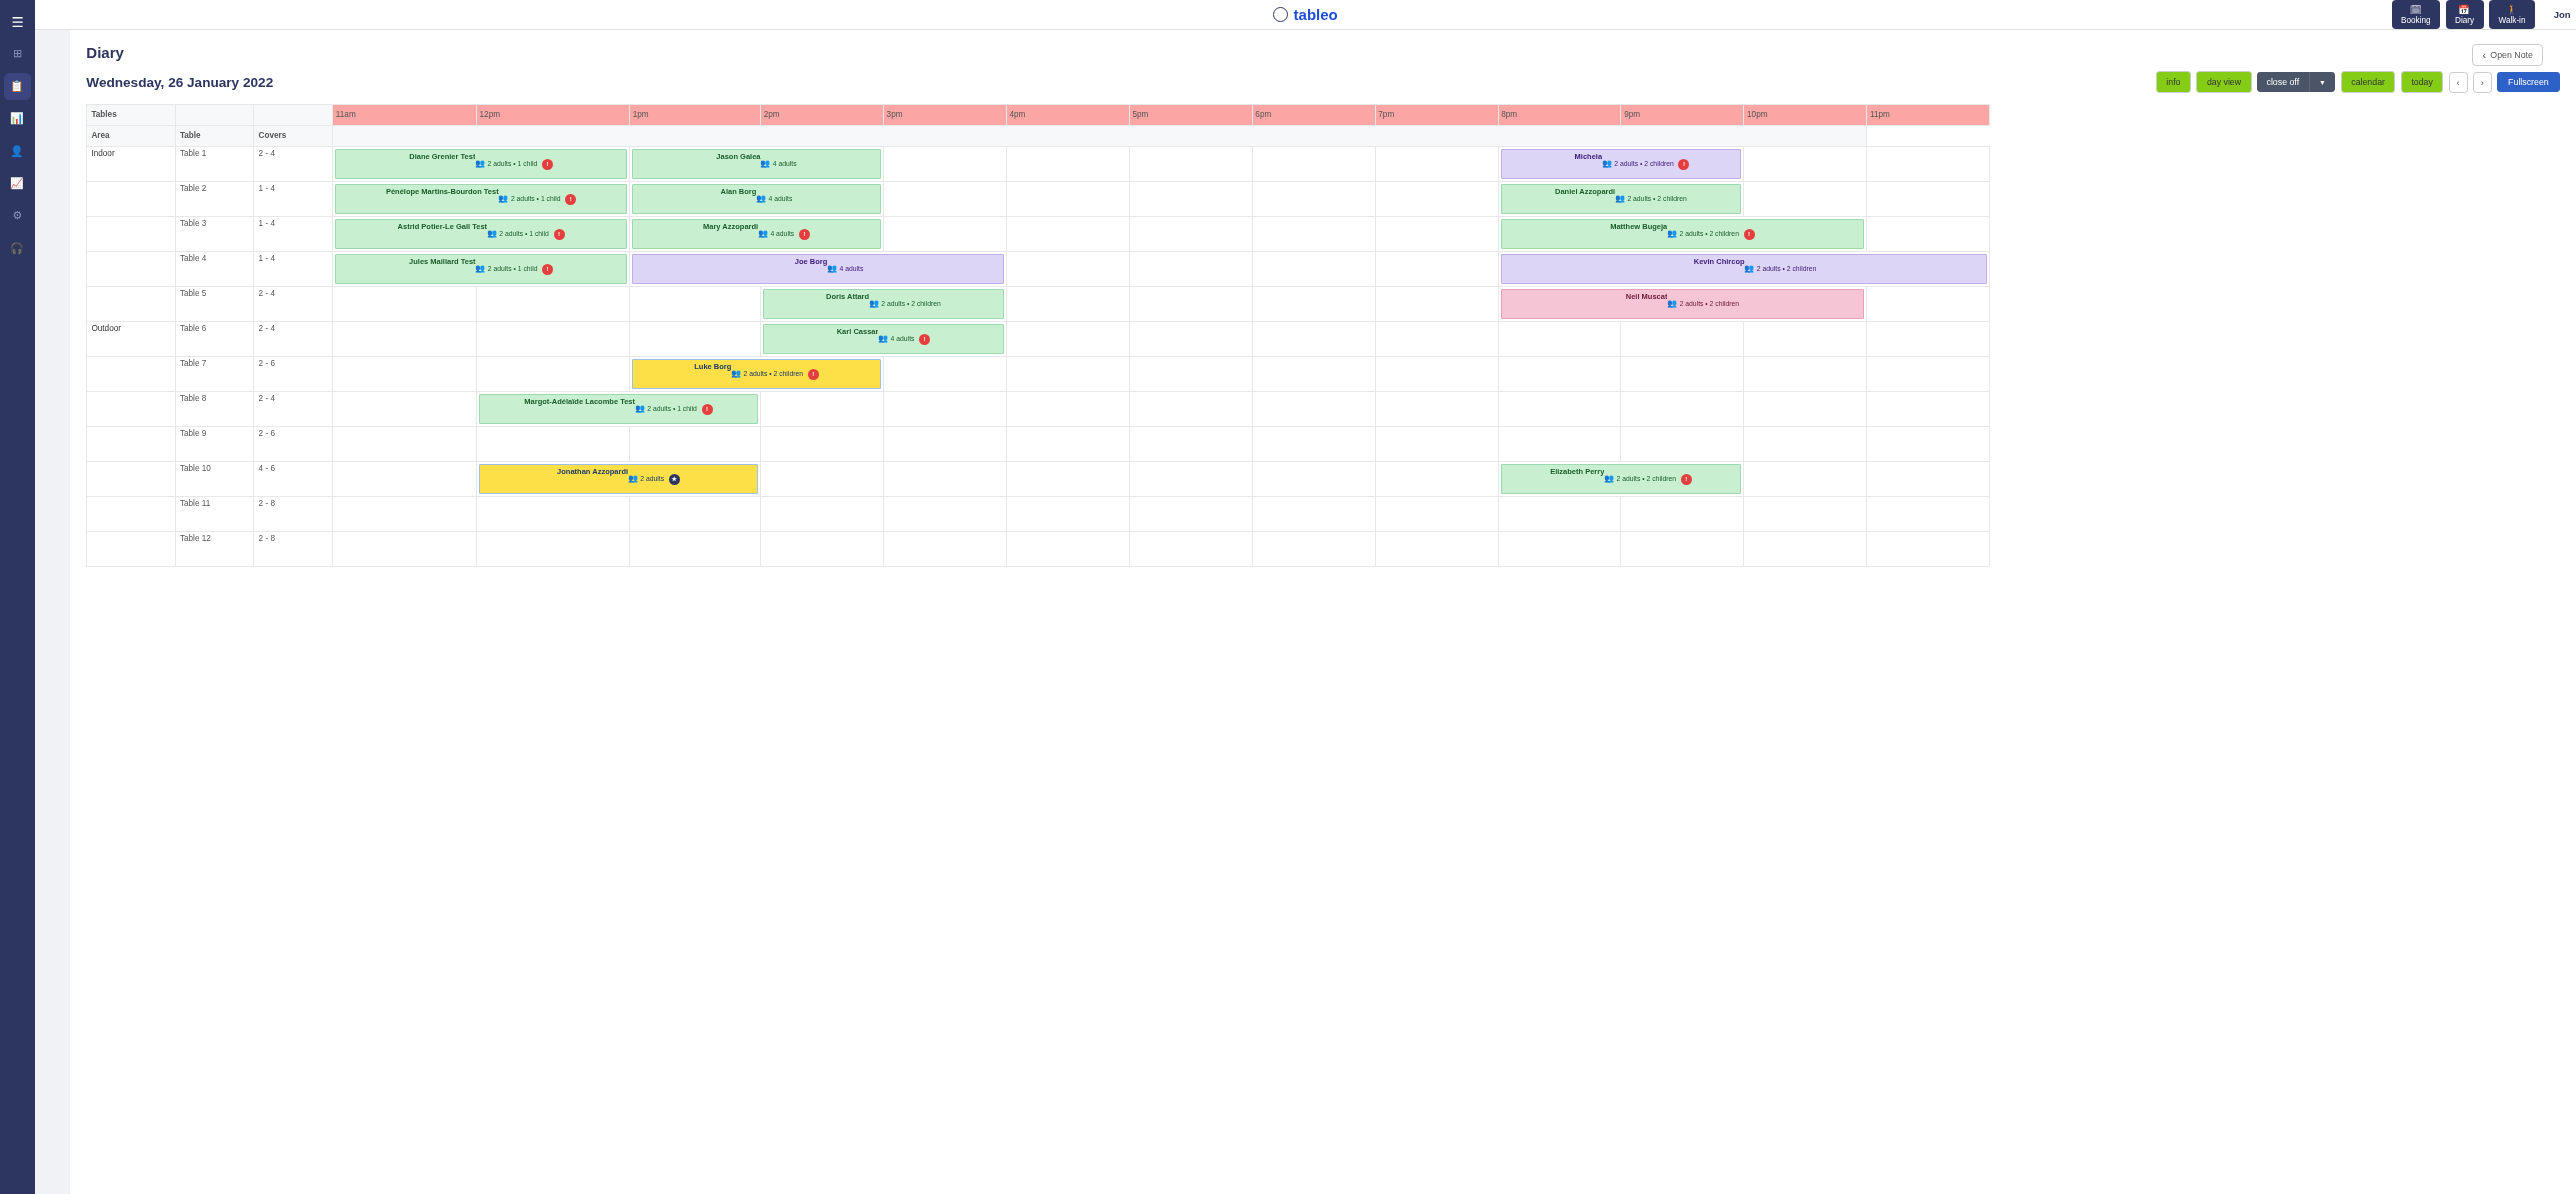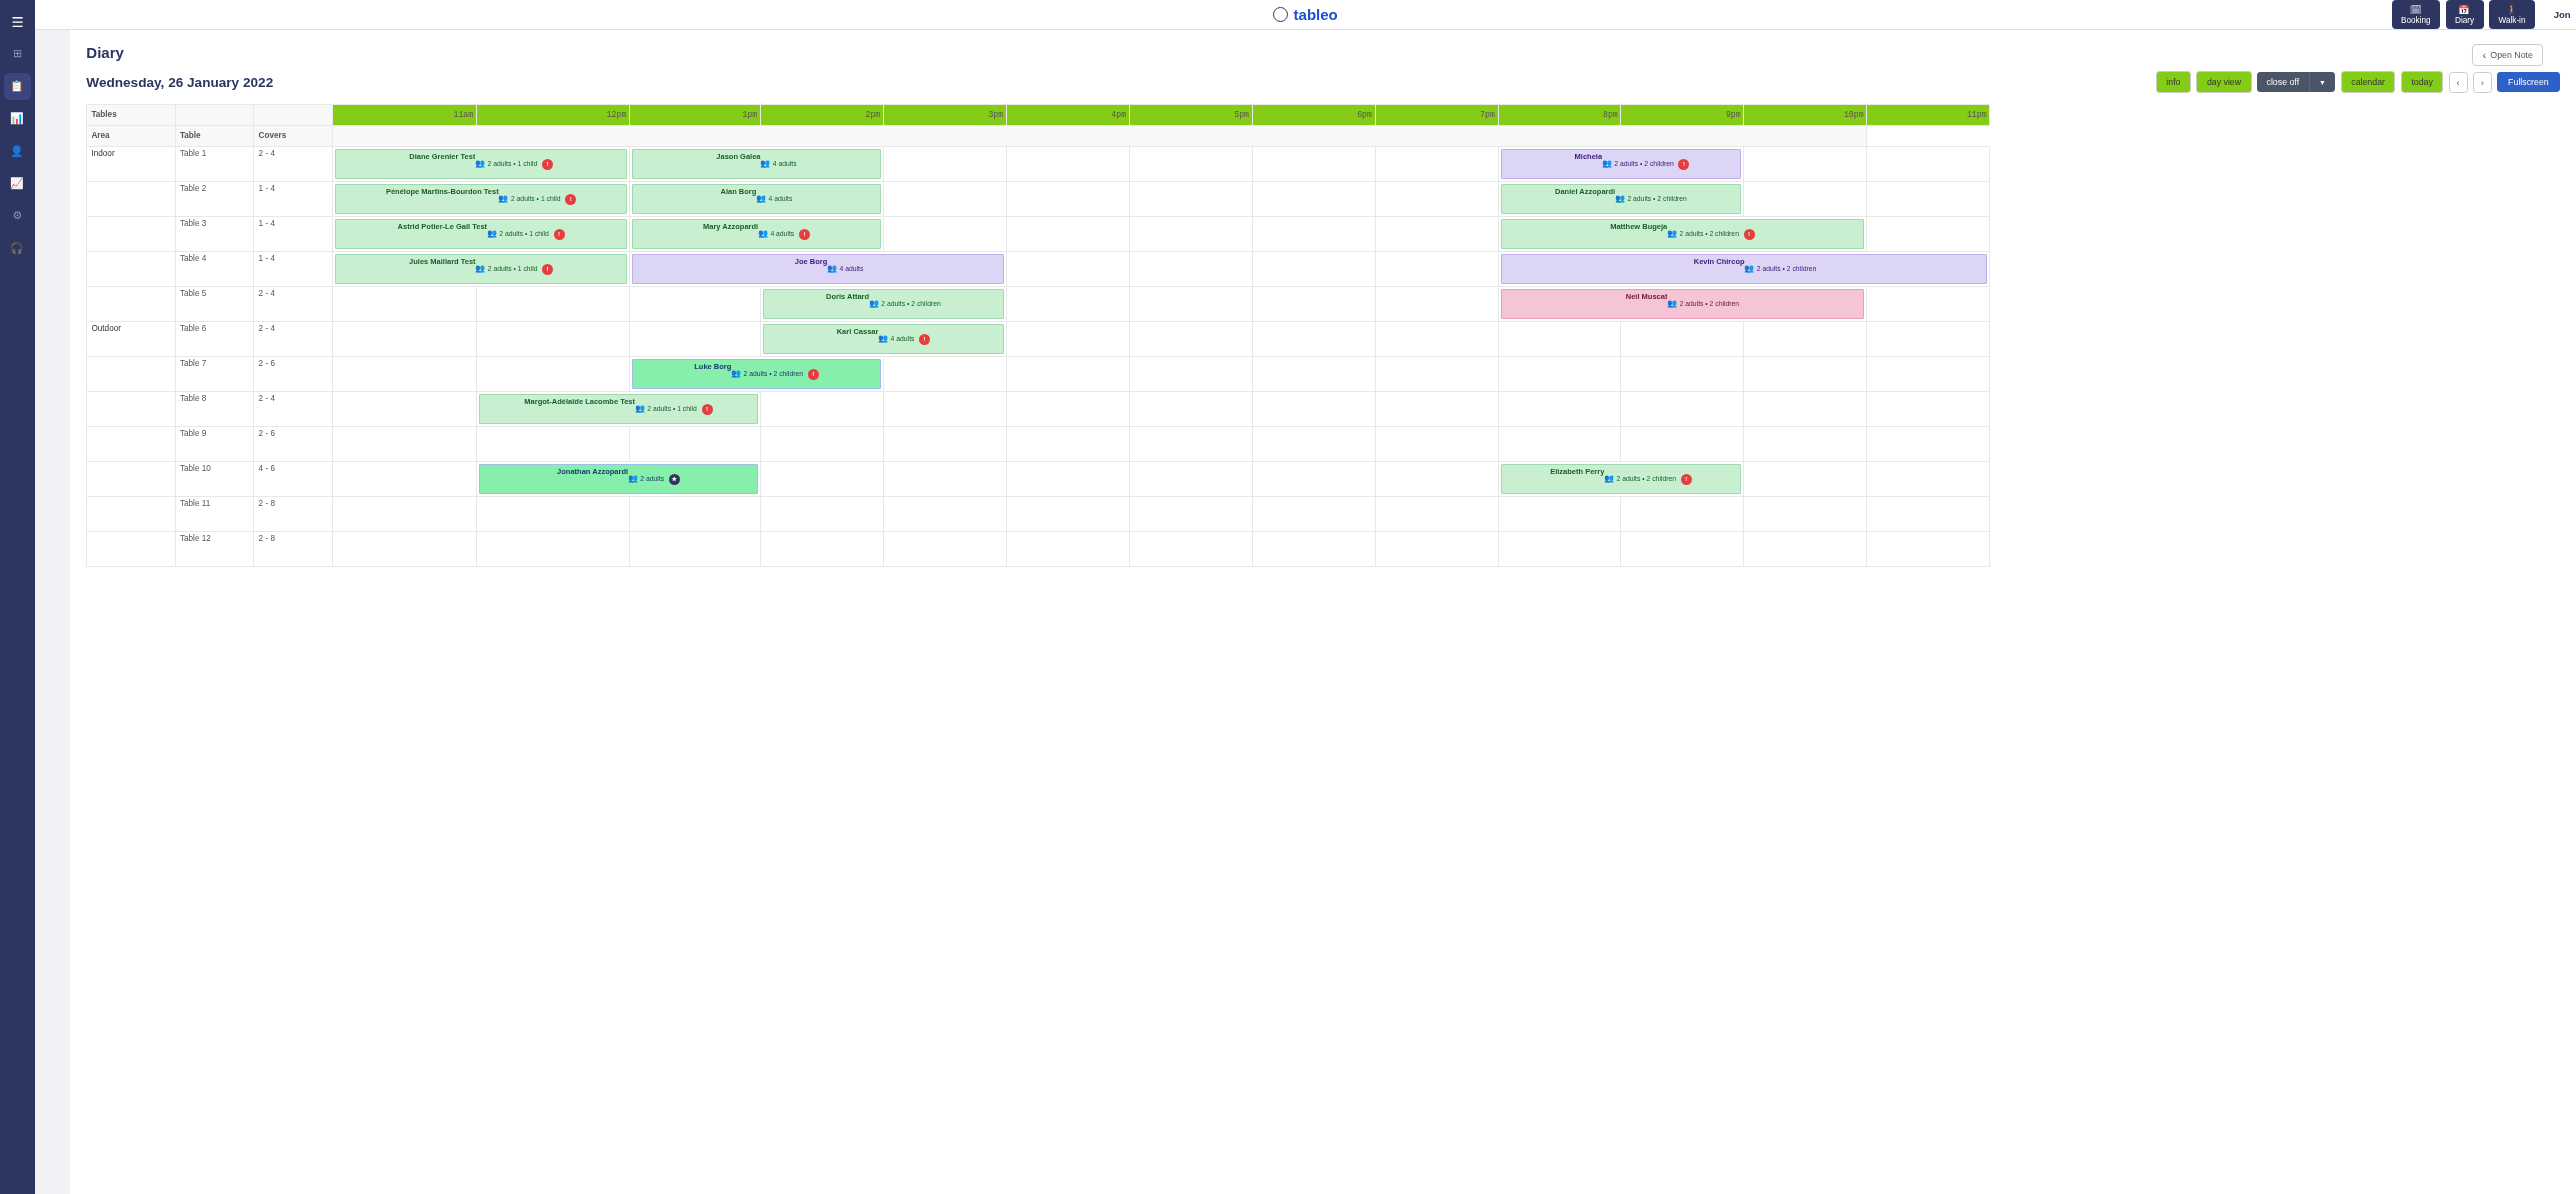--- a/index.html
+++ b/index.html
@@ -50,31 +50,31 @@
     .calendar-table { border-collapse: collapse; min-width: 1904px; }
     .calendar-table th, .calendar-table td { border: 0.7px solid #e8e8e8; font-size: 8.2px; }
 
     
     .col-area { width: 54px; min-width: 54px; }
     .col-table { width: 48px; min-width: 48px; }
     .col-covers { width: 48px; min-width: 48px; }
     .col-time { width: 75px; min-width: 75px; }
 
     .header-cell { background: #f7f8fa; color: #555; font-weight: 600; padding: 5.4px 4.1px; text-align: left; white-space: nowrap; }
-    .time-header { text-align: right; padding: 5.4px 2.7px; background: #84cc16; color: #555; font-weight: 500; font-family: Liberation Mono, monospace; }
+    .time-header { text-align: left; padding: 5.4px 2.7px; background: #fca5a5; color: #555; font-weight: 500; }
 
     
     .row-cell { padding: 2.7px 4.1px; vertical-align: top; height: 35px; }
     .row-label { color: #555; font-size: 8.2px; }
     .area-label { color: #333; font-weight: 500; font-size: 8.2px; padding: 2.7px 4.1px; vertical-align: top; }
 
     
     .booking-block { border-radius: 1px; padding: 2.7px 4.8px; font-size: 7.5px; line-height: 1.4; cursor: pointer; position: relative; min-height: 30px; display: flex; flex-direction: row; justify-content: center; }
     .booking-block.green { background: #c8f0d0; border: 0.7px solid #a0d8b0; color: #1a5c2a; }
-    .booking-block.blue { background: #86efac; border: 0.7px solid #a0bfe8; color: #1a3a6c; }
+    .booking-block.blue { background: #fde047; border: 0.7px solid #a0bfe8; color: #1a3a6c; }
     .booking-block.purple { background: #ddd5f5; border: 0.7px solid #c0aee8; color: #3a1a7c; padding-left: 27px; }
     .booking-block.pink { background: #f5c5d5; border: 0.7px solid #e8a0b8; color: #6c1a3a; }
     .booking-block .booking-name { font-weight: 600; font-size: 7.5px; white-space: nowrap; overflow: hidden; text-overflow: ellipsis; }
     .booking-block .booking-covers { font-size: 6.8px; display: flex; align-items: center; gap: 2px; margin-top: 1.4px; }
     .booking-badge { display: inline-flex; align-items: center; justify-content: center; width: 11px; height: 11px; background: #e53e3e; border-radius: 50%; color: white; font-size: 6.1px; font-weight: bold; margin-left: 2.7px; }
     .booking-badge.star { background: #2d3561; }
     .covers-icon { font-size: 8.2px; }
 
     .time-cell { position: relative; }
     td.time-cell { padding: 0; vertical-align: top; }

